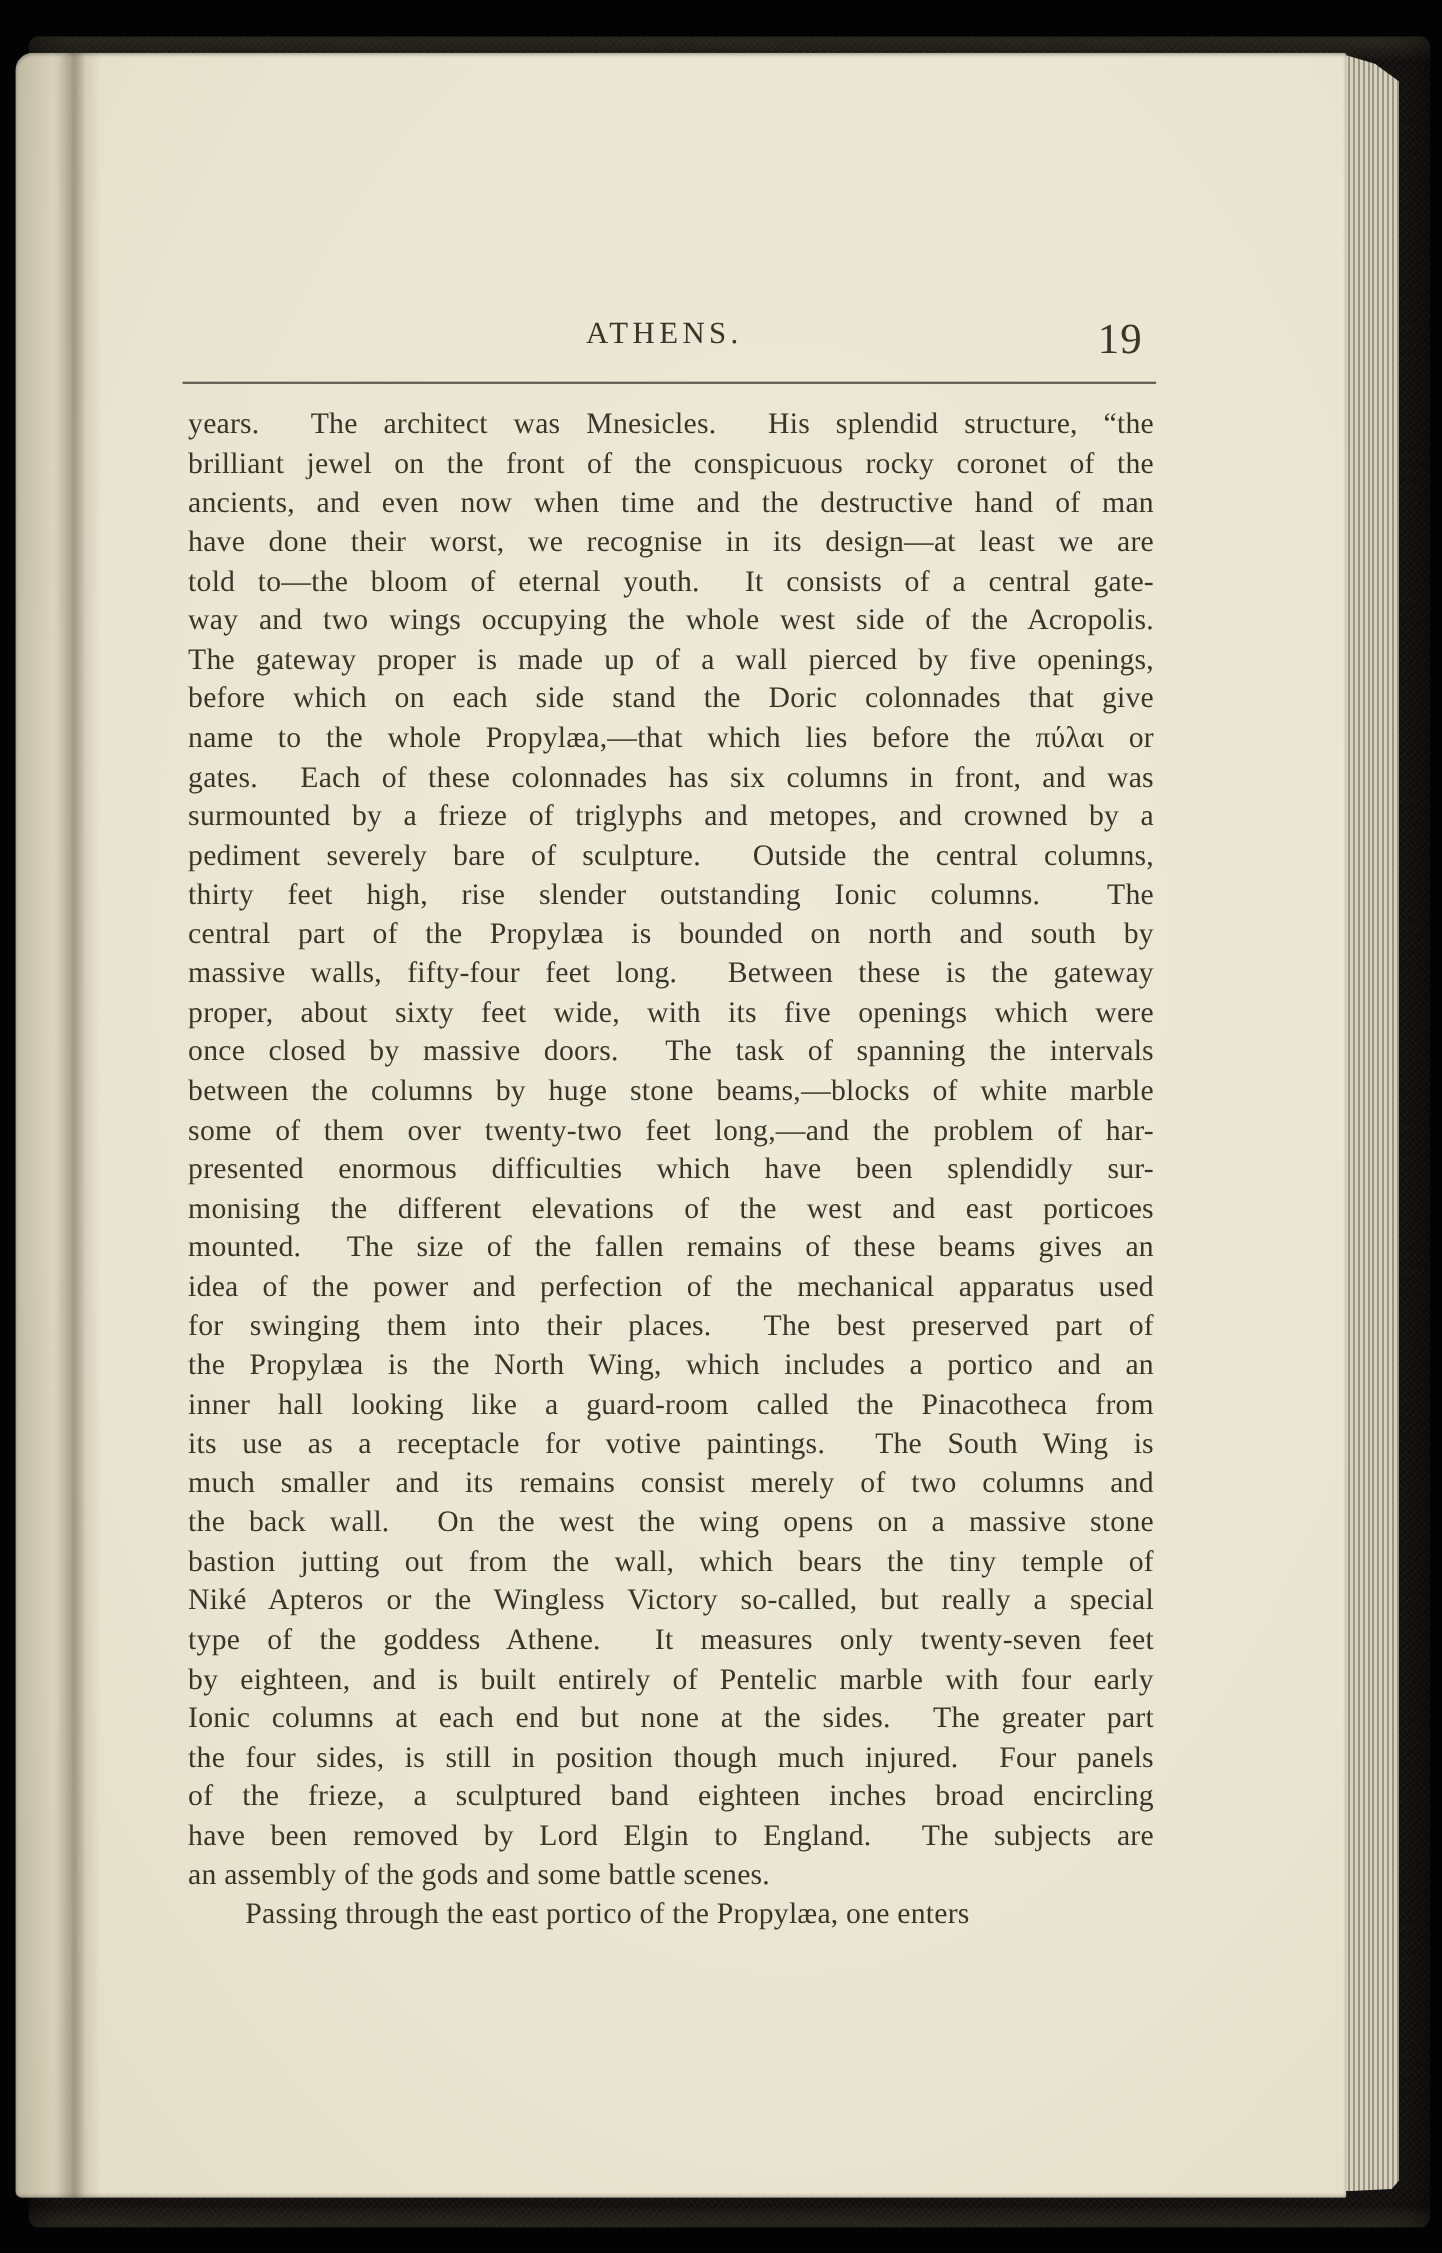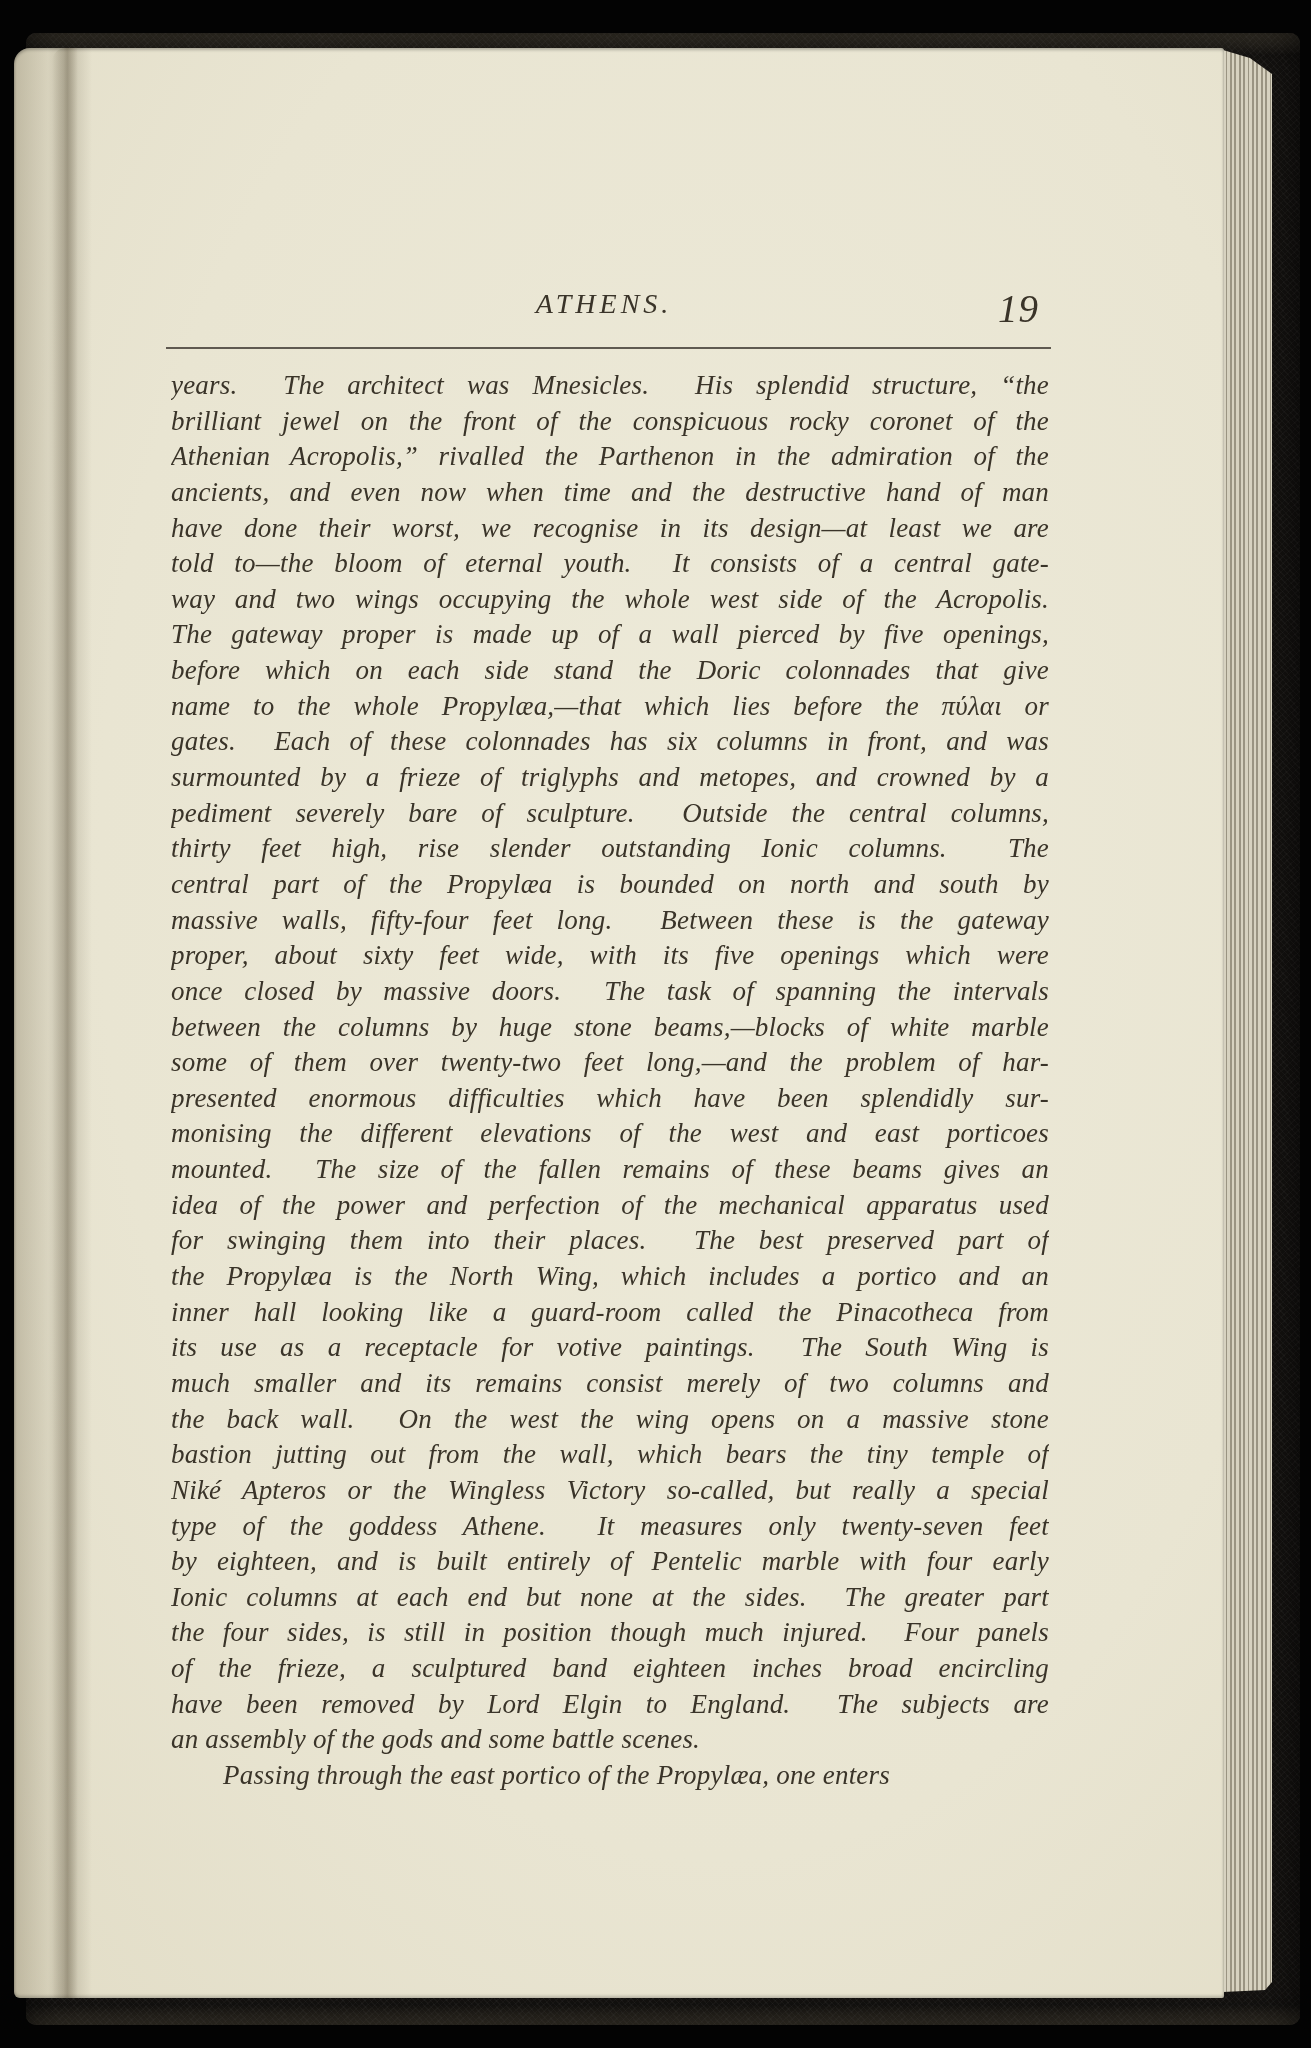--- a/index.html
+++ b/index.html
@@ -6,21 +6,21 @@
     --background: #030303;
     --cover: #141210;
     --cover-edge: #3b362c;
     --page: #e9e5d2;
     --page-light: #edead9;
     --ink: #3a3429;
     --rule: #46413a;
     --edge-light: #d7d2c0;
     --edge-dark: #9a9482;
   }
-  * { margin: 0; padding: 0; box-sizing: border-box; font-style: italic; }
+  * { margin: 0; padding: 0; box-sizing: border-box; }
   html, body { width: 1311px; height: 2048px; }
   body { background: var(--background); font-family: "Liberation Serif", serif; }
 
   .scene {
     position: relative;
     width: 1311px;
     height: 2048px;
     background: var(--background);
     overflow: hidden;
   }
@@ -128,21 +128,20 @@
   <div class="page">
     <div class="gutter-crease"></div>
     <div class="running-header">
       <span class="header-title">ATHENS.</span>
       <span class="page-number">19</span>
     </div>
     <div class="divider-rule"></div>
     <div class="body-text">
         <div class="line">years.  The architect was Mnesicles.  His splendid structure, “the</div>
         <div class="line">brilliant jewel on the front of the conspicuous rocky coronet of the</div>
-        <div class="line">Athenian Acropolis,” rivalled the Parthenon in the admiration of the</div>
         <div class="line">ancients, and even now when time and the destructive hand of man</div>
         <div class="line">have done their worst, we recognise in its design—at least we are</div>
         <div class="line">told to—the bloom of eternal youth.  It consists of a central gate-</div>
         <div class="line">way and two wings occupying the whole west side of the Acropolis.</div>
         <div class="line">The gateway proper is made up of a wall pierced by five openings,</div>
         <div class="line">before which on each side stand the Doric colonnades that give</div>
         <div class="line">name to the whole Propylæa,—that which lies before the πύλαι or</div>
         <div class="line">gates.  Each of these colonnades has six columns in front, and was</div>
         <div class="line">surmounted by a frieze of triglyphs and metopes, and crowned by a</div>
         <div class="line">pediment severely bare of sculpture.  Outside the central columns,</div>

